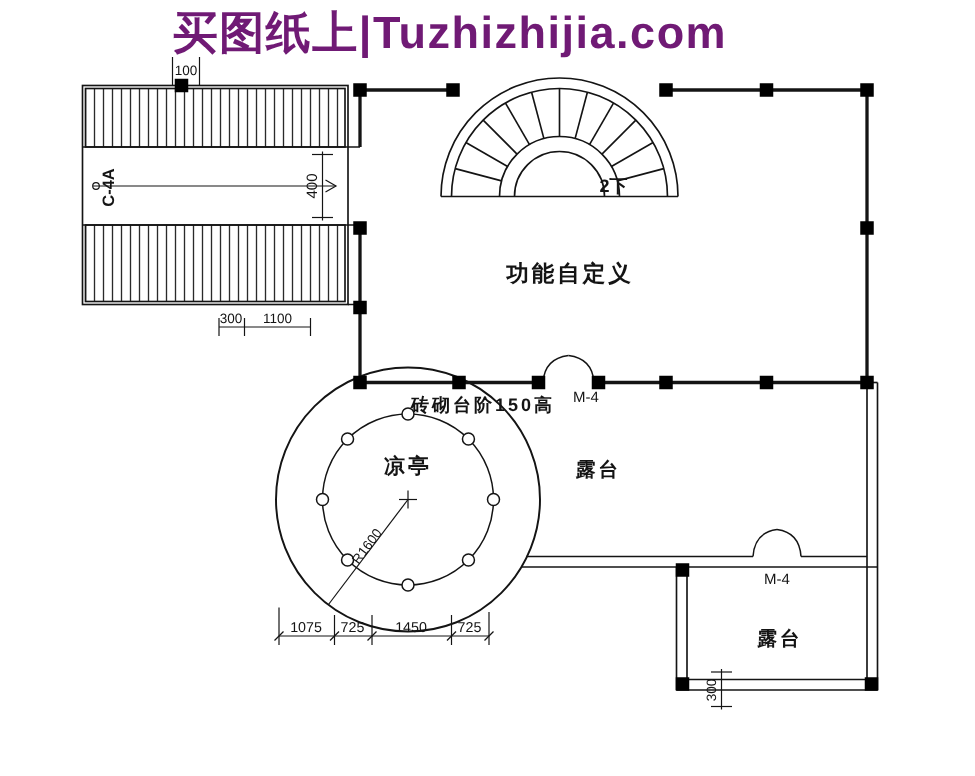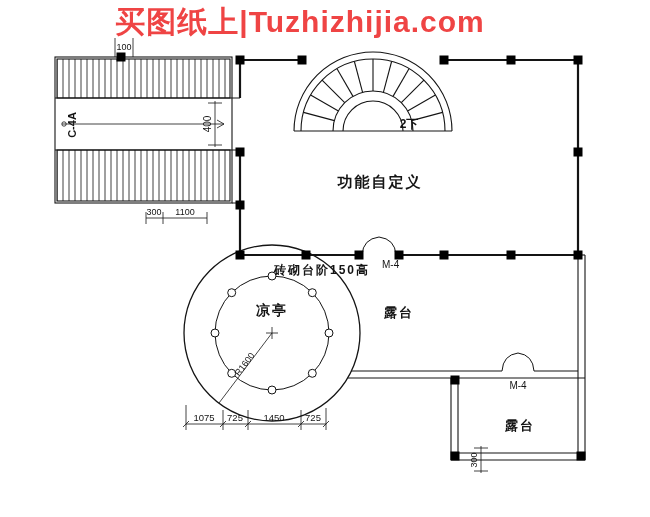--- a/index.html
+++ b/index.html
@@ -1,19 +1,19 @@
 <!DOCTYPE html>
 <html><head>
 <meta charset="utf-8">
 <style>
   html,body{margin:0;padding:0;background:#ffffff;}
   body{width:650px;height:517px;position:relative;font-family:"Liberation Sans",sans-serif;overflow:hidden;}
   .title{
     position:absolute;top:2px;left:300px;transform:translateX(-50%);
-    font-size:30px;font-weight:bold;color:#ef4444;letter-spacing:1px;white-space:nowrap;
+    font-size:30px;font-weight:bold;color:#701a75;letter-spacing:1px;white-space:nowrap;
   }
   svg{position:absolute;top:0;left:0;}
   svg text{font-family:"Liberation Sans",sans-serif;fill:#141414;stroke:none;}
   .cjk{font-weight:bold;letter-spacing:2px;}
 </style>
 </head>
 <body>
 
 <div class="title">买图纸上|Tuzhizhijia.com</div>
 

